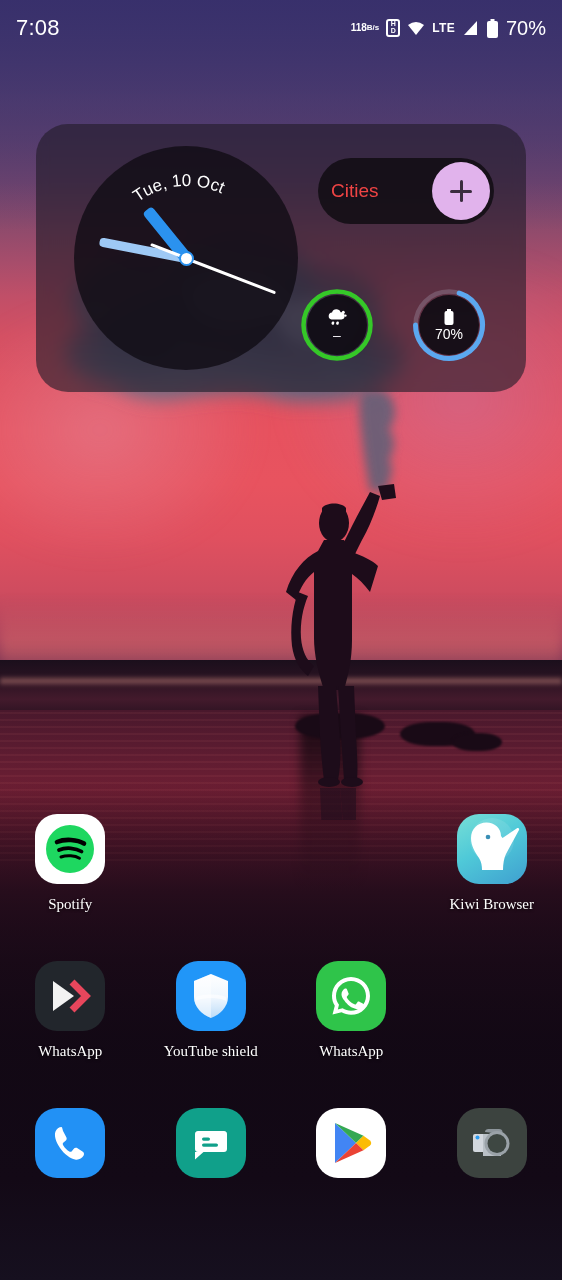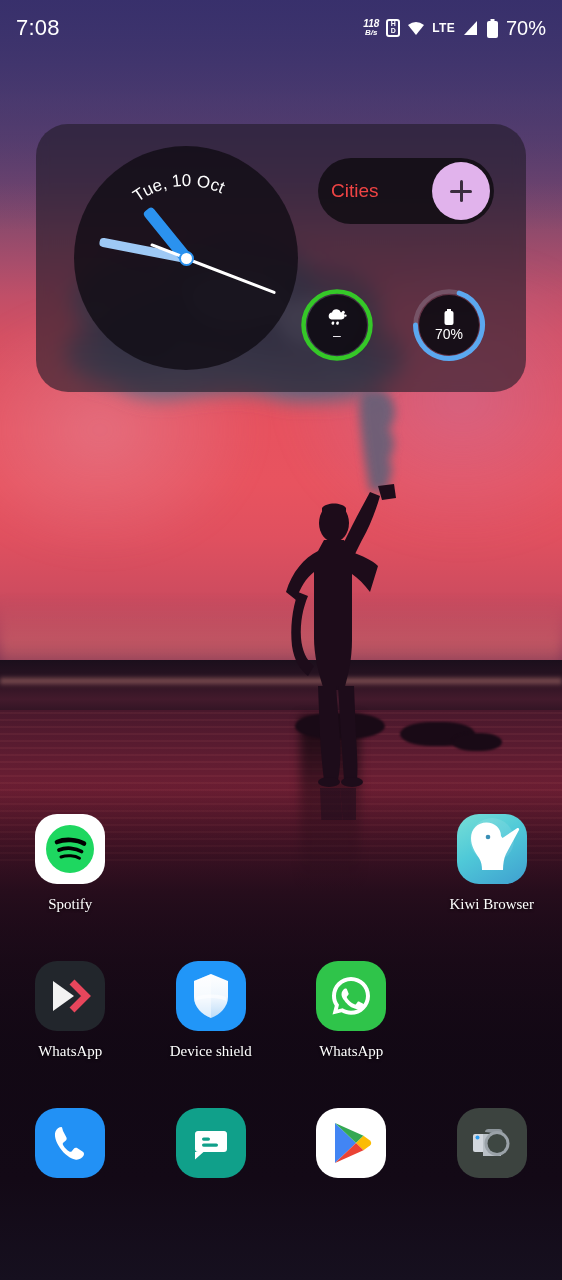--- a/index.html
+++ b/index.html
@@ -115,21 +115,21 @@
   .smoke { position:absolute; left:0; top:0; }
 
   
   #statusbar {
     position:absolute; left:0; right:0; top:0; height:56px;
     display:flex; align-items:center; justify-content:space-between;
     padding:0 16px; color:#fff; z-index:20;
   }
   #clock-text { font-size:22px; letter-spacing:.2px; }
   .status-right { display:flex; align-items:center; gap:7px; }
-  .netspeed { display:flex; flex-direction:column; align-items:center; line-height:1;font-style:italic; }
+  .netspeed { display:flex; flex-direction:row; align-items:center; line-height:1; }
   .netspeed .v { font-size:10px; font-weight:700; }
   .netspeed .u { font-size:8px; font-weight:700; }
   .hd-icon {
     width:14px; height:18px; border:2px solid #fff; border-radius:3px;
     display:flex; flex-direction:column; align-items:center; justify-content:center;
     font-size:7px; font-weight:700; line-height:.95;
   }
   .lte-text { font-size:12px; font-weight:700; letter-spacing:.3px; }
   .bat-pct { font-size:20px; }
 
@@ -467,21 +467,21 @@
               <stop offset="0%" stop-color="#ffffff"></stop>
               <stop offset="55%" stop-color="#eef6fe"></stop>
               <stop offset="100%" stop-color="#bcdcf8"></stop>
             </linearGradient>
           </defs>
           <path d="M22 3 L39 10 L39 26 C39 36 31 43.5 22 47 C13 43.5 5 36 5 26 L5 10 Z" fill="url(#shg)"></path>
           <path d="M22 3 L22 47 C13 43.5 5 36 5 26 L5 10 Z" fill="#ffffff" opacity=".45"></path>
           <path d="M7 30 C13 26 31 26 37 30 L37 26 C31 22.5 13 22.5 7 26 Z" fill="#ffffff" opacity=".6"></path>
         </svg>
       </div>
-      <span class="app-label">Device shield</span>
+      <span class="app-label">YouTube shield</span>
     </div>
     <div class="app-cell">
       <div class="app-icon ic-whatsapp">
         <svg width="48" height="48" viewBox="0 0 48 48">
           <path d="M24 5 C13.5 5 5 13.5 5 24 C5 27.6 6 31 7.8 33.8 L5.5 42.5 L14.5 40.3
                    C17.3 41.9 20.5 42.8 24 42.8 C34.5 42.8 43 34.3 43 23.9 C43 13.5 34.5 5 24 5 Z
                    M24 9 C32.3 9 39 15.7 39 23.9 C39 32.1 32.3 38.8 24 38.8
                    C20.9 38.8 18 37.9 15.6 36.3 L10.8 37.5 L12 32.8
                    C10.1 30.3 9 27.3 9 24 C9 15.7 15.7 9 24 9 Z" fill="#ffffff"></path>
           <path d="M18.5 16.5 C18 16.5 17.2 16.7 16.6 17.4 C16 18.1 14.5 19.5 14.5 22.2

